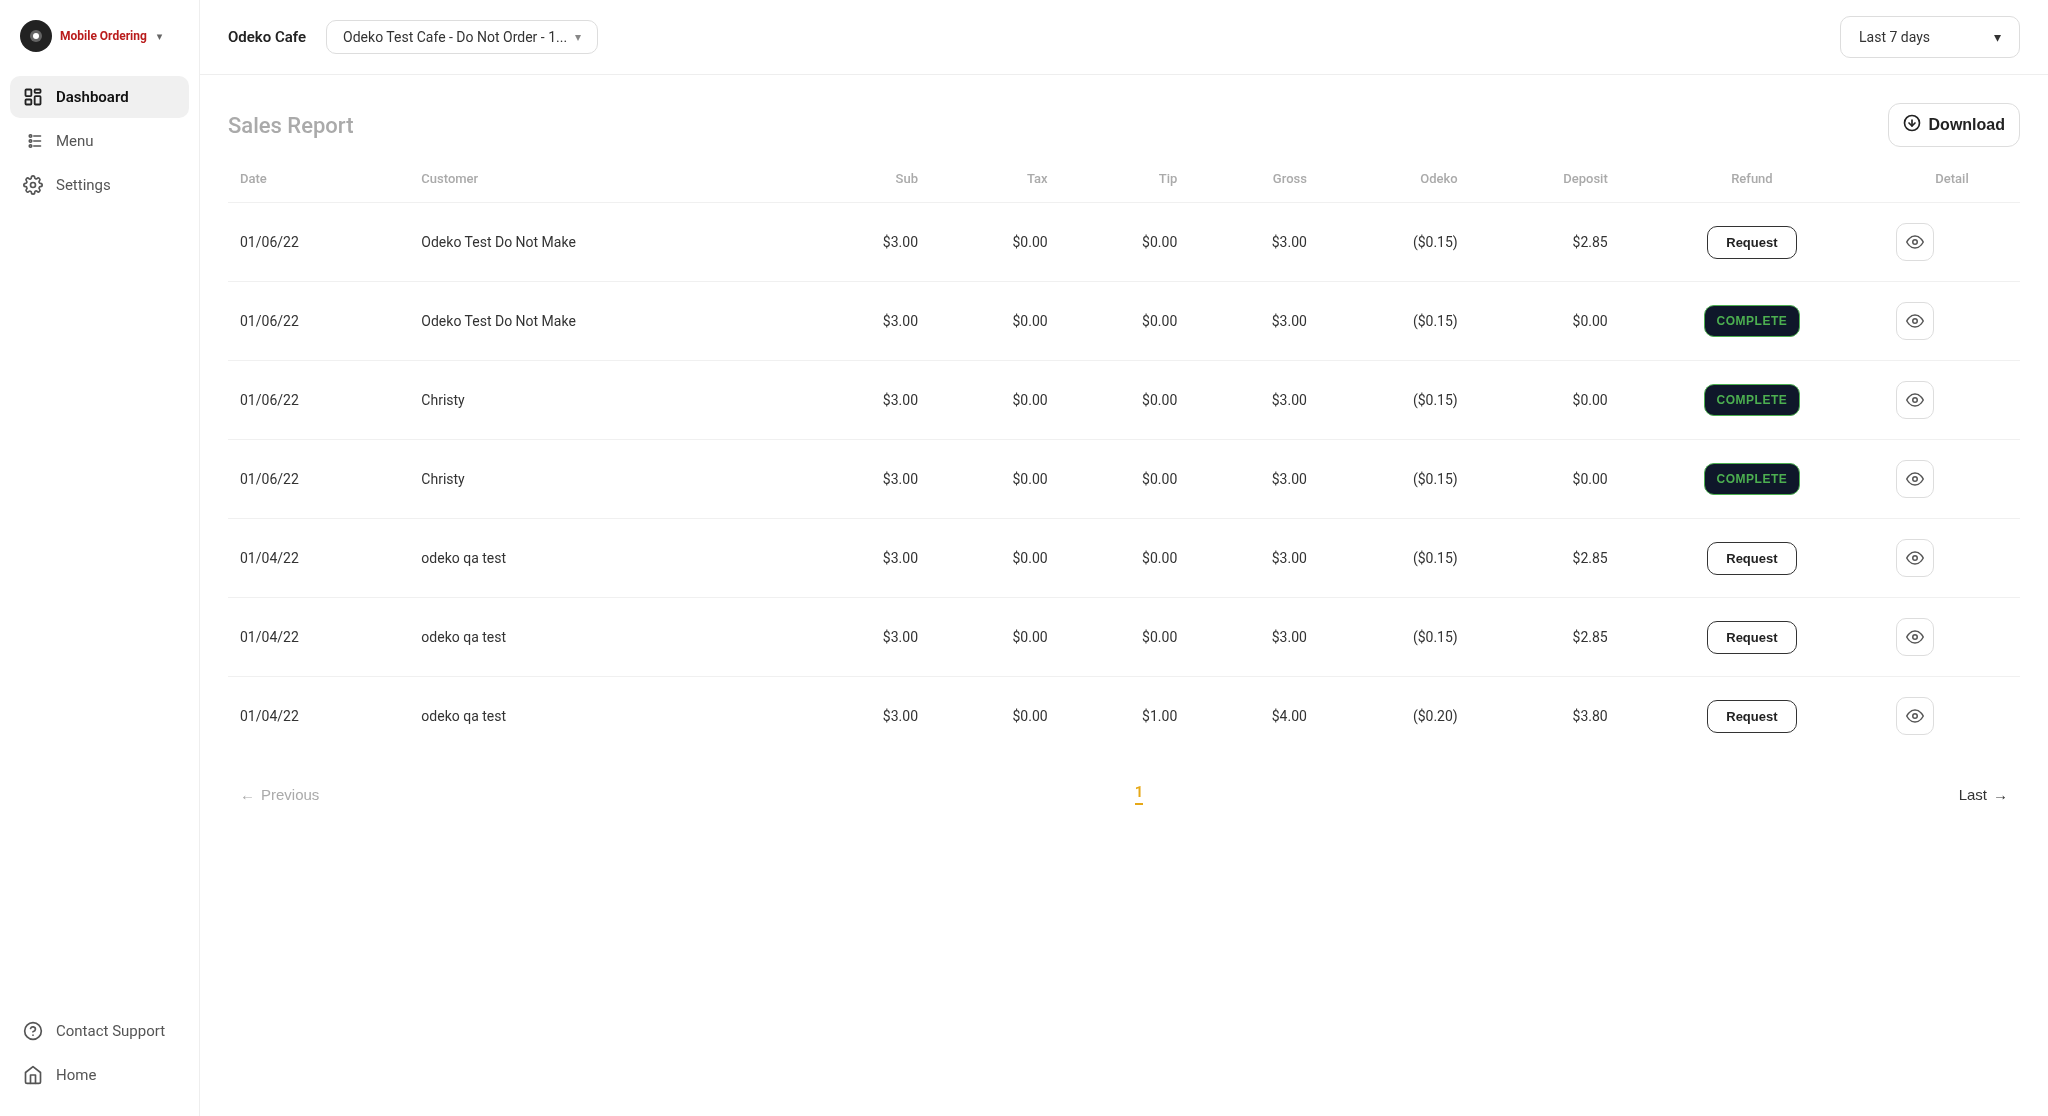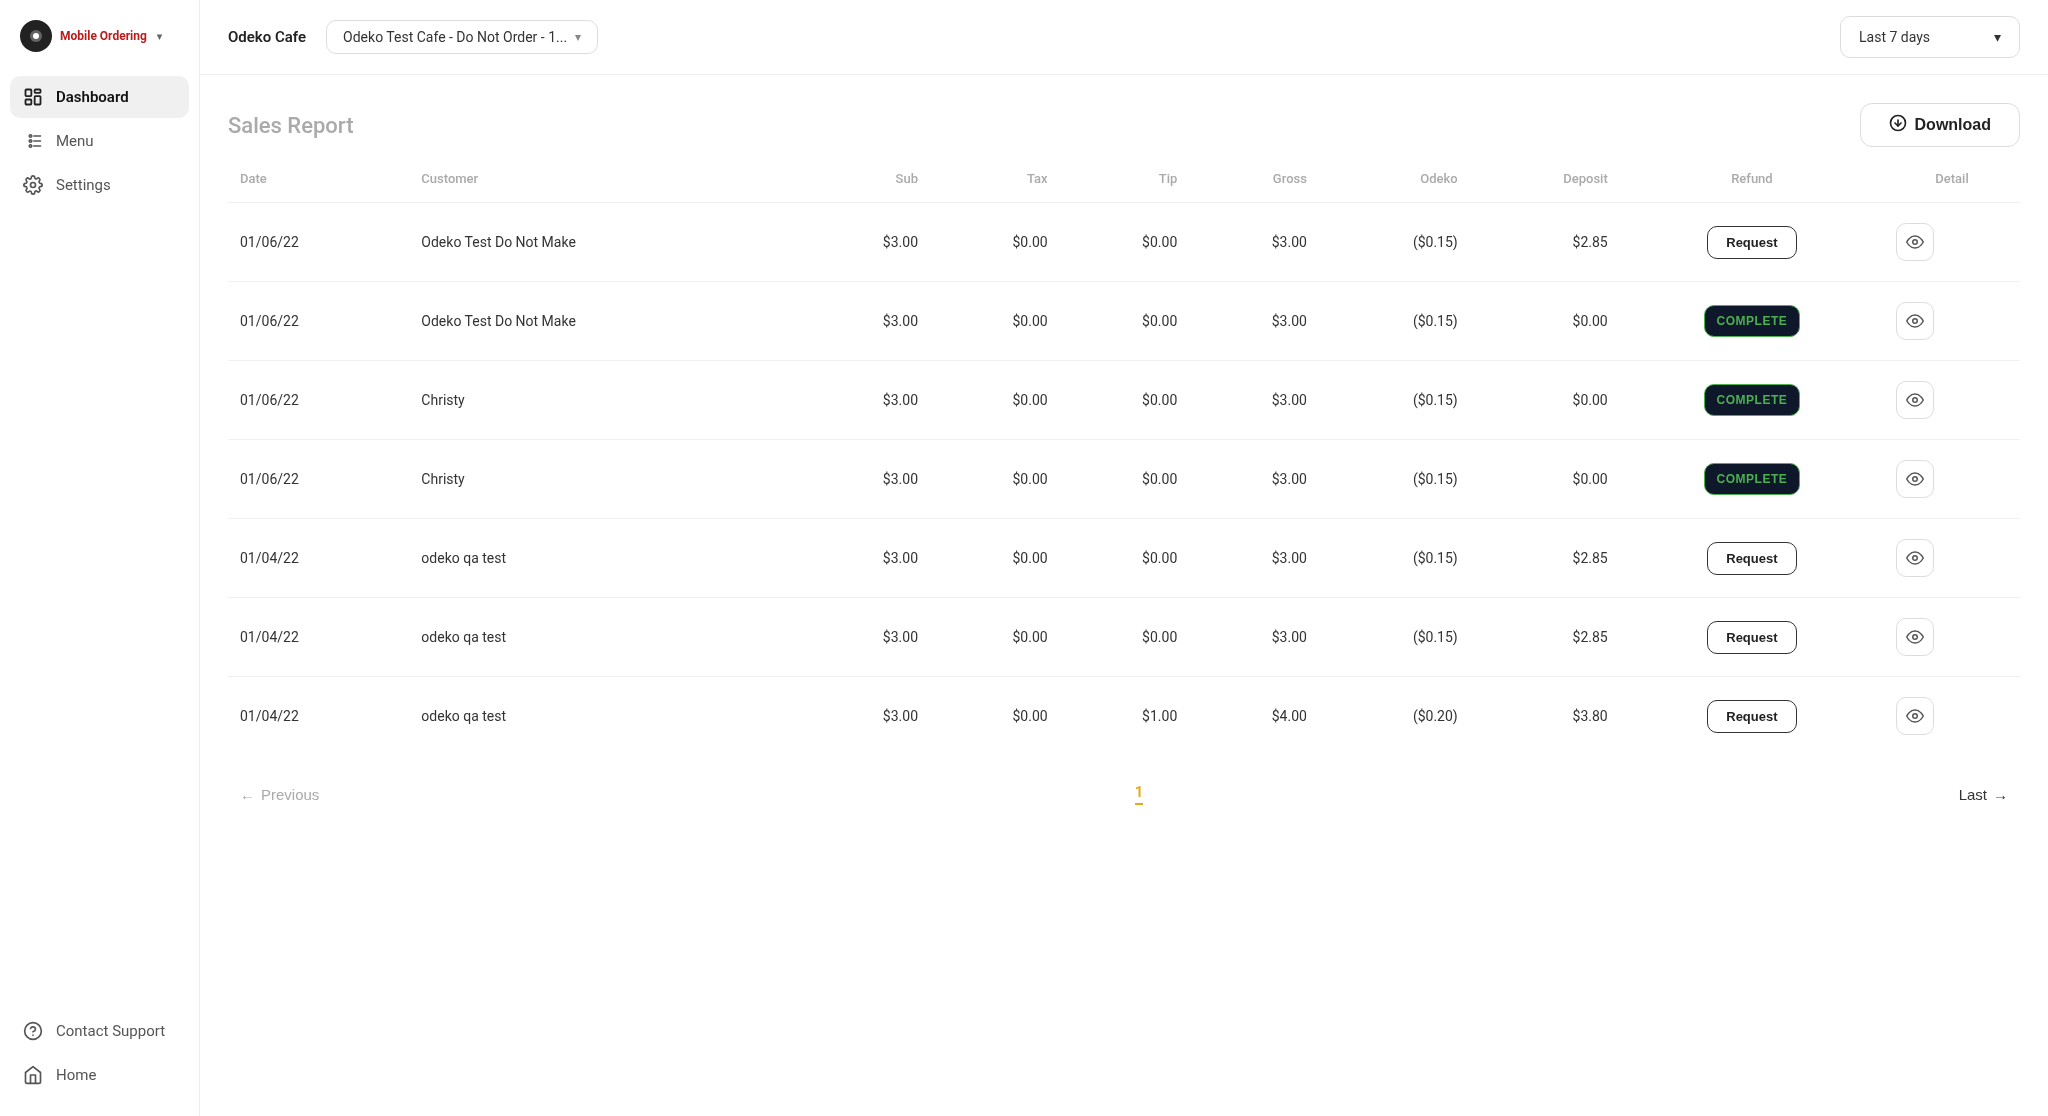--- a/index.html
+++ b/index.html
@@ -124,21 +124,21 @@
     }
     .report-title {
       font-size: 22px;
       font-weight: 500;
       color: #aaa;
     }
     .download-btn {
       display: flex;
       align-items: center;
       gap: 8px;
-      padding: 10px 28px;
+      padding: 10px 14px;
       border: 1.5px solid #ddd;
       border-radius: 12px;
       cursor: pointer;
       font-size: 16px;
       font-weight: 600;
       color: #222;
       background: #fff;
       transition: background 0.15s;
     }
 

